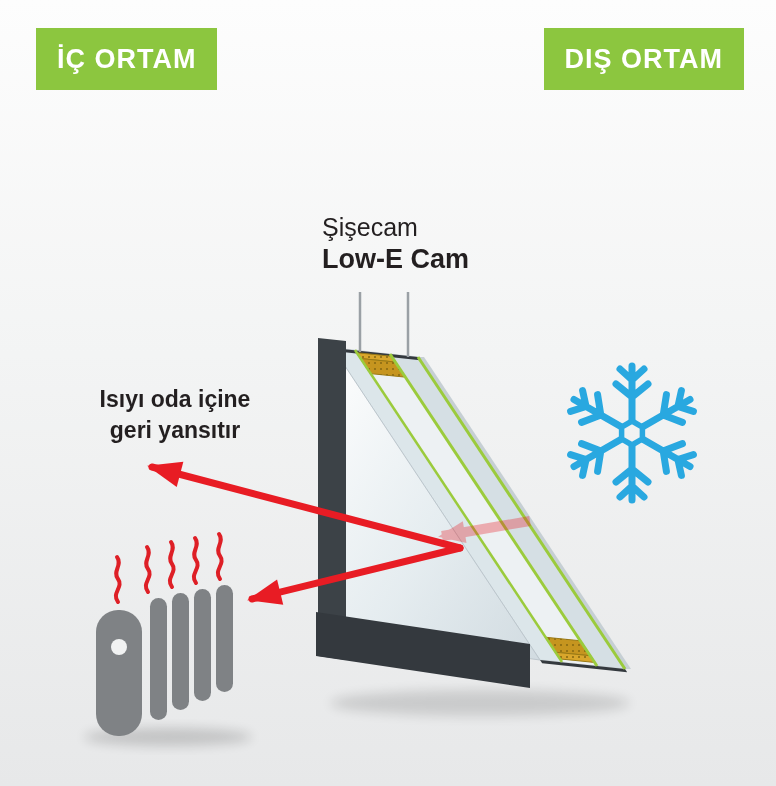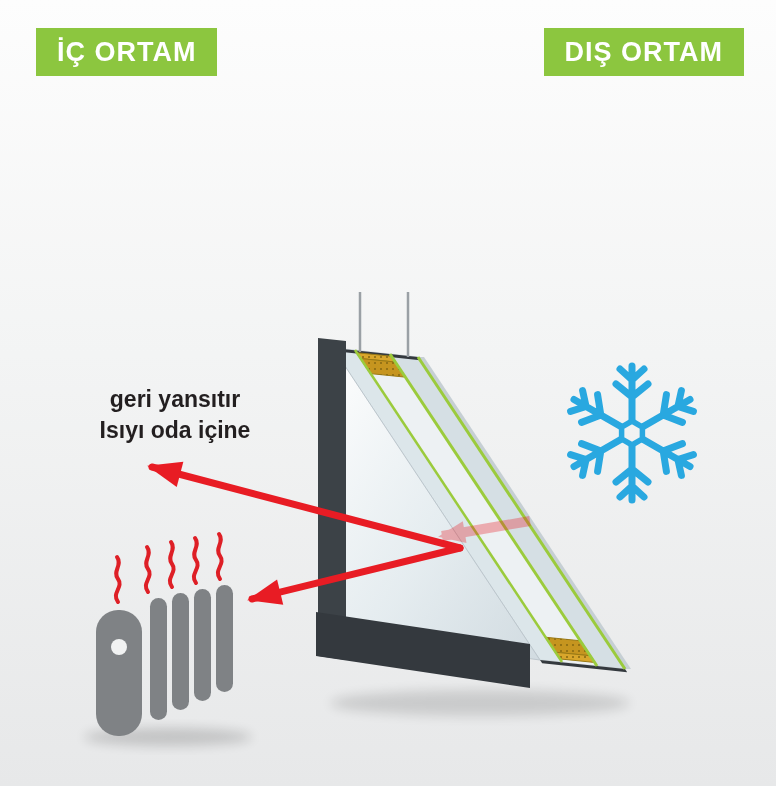--- a/index.html
+++ b/index.html
@@ -10,21 +10,21 @@
   }
   .stage{
     position:relative;width:776px;height:786px;
     background:linear-gradient(180deg,#fdfdfd 0%,#f3f4f4 45%,#e7e8e9 100%);
   }
   .scene{position:absolute;left:0;top:0;width:776px;height:786px;z-index:1;}
   .badge{
     position:absolute;top:28px;z-index:3;
     background:var(--badge-green,#8CC63F);
     color:#ffffff;font-weight:700;font-size:27px;letter-spacing:1px;
-    line-height:48px;height:48px;padding:0 21px;white-space:nowrap;
+    line-height:48px;height:48px;padding:7px 21px;white-space:nowrap;
   }
   .badge-left{left:36px;}
   .badge-right{right:32px;text-align:center;}
   .glass-label{
     position:absolute;left:322px;top:212px;z-index:3;
     color:var(--text-dark,#231F20);
   }
   .glass-label .brand{font-size:25px;font-weight:400;line-height:31px;}
   .glass-label .product{font-size:27px;font-weight:700;line-height:33px;}
   .annotation{
@@ -46,24 +46,28 @@
   .leader{stroke:#9aa0a5;stroke-width:2.5;}
 </style>
 </head>
 <body>
 
 <div class="stage">
 
   <div class="badge badge-left">İÇ ORTAM</div>
   <div class="badge badge-right">DIŞ ORTAM</div>
 
+  <div class="glass-label">
+    <div class="brand">Şişecam</div>
+    <div class="product">Low-E Cam</div>
+  </div>
 
   <div class="annotation">
+    <div>Isıyı oda içine</div>
     <div>geri yansıtır</div>
-    <div>Isıyı oda içine</div>
   </div>
 
   <svg class="scene" viewBox="0 0 776 786" xmlns="http://www.w3.org/2000/svg">
     <defs>
       <linearGradient id="glassFace" x1="0" y1="0" x2="1" y2="1">
         <stop offset="0" stop-color="#ffffff" stop-opacity="0.92"></stop>
         <stop offset="0.55" stop-color="#e3ecf0" stop-opacity="0.8"></stop>
         <stop offset="1" stop-color="#c9d6dd" stop-opacity="0.75"></stop>
       </linearGradient>
       <pattern id="dotp" width="6" height="6" patternUnits="userSpaceOnUse">

